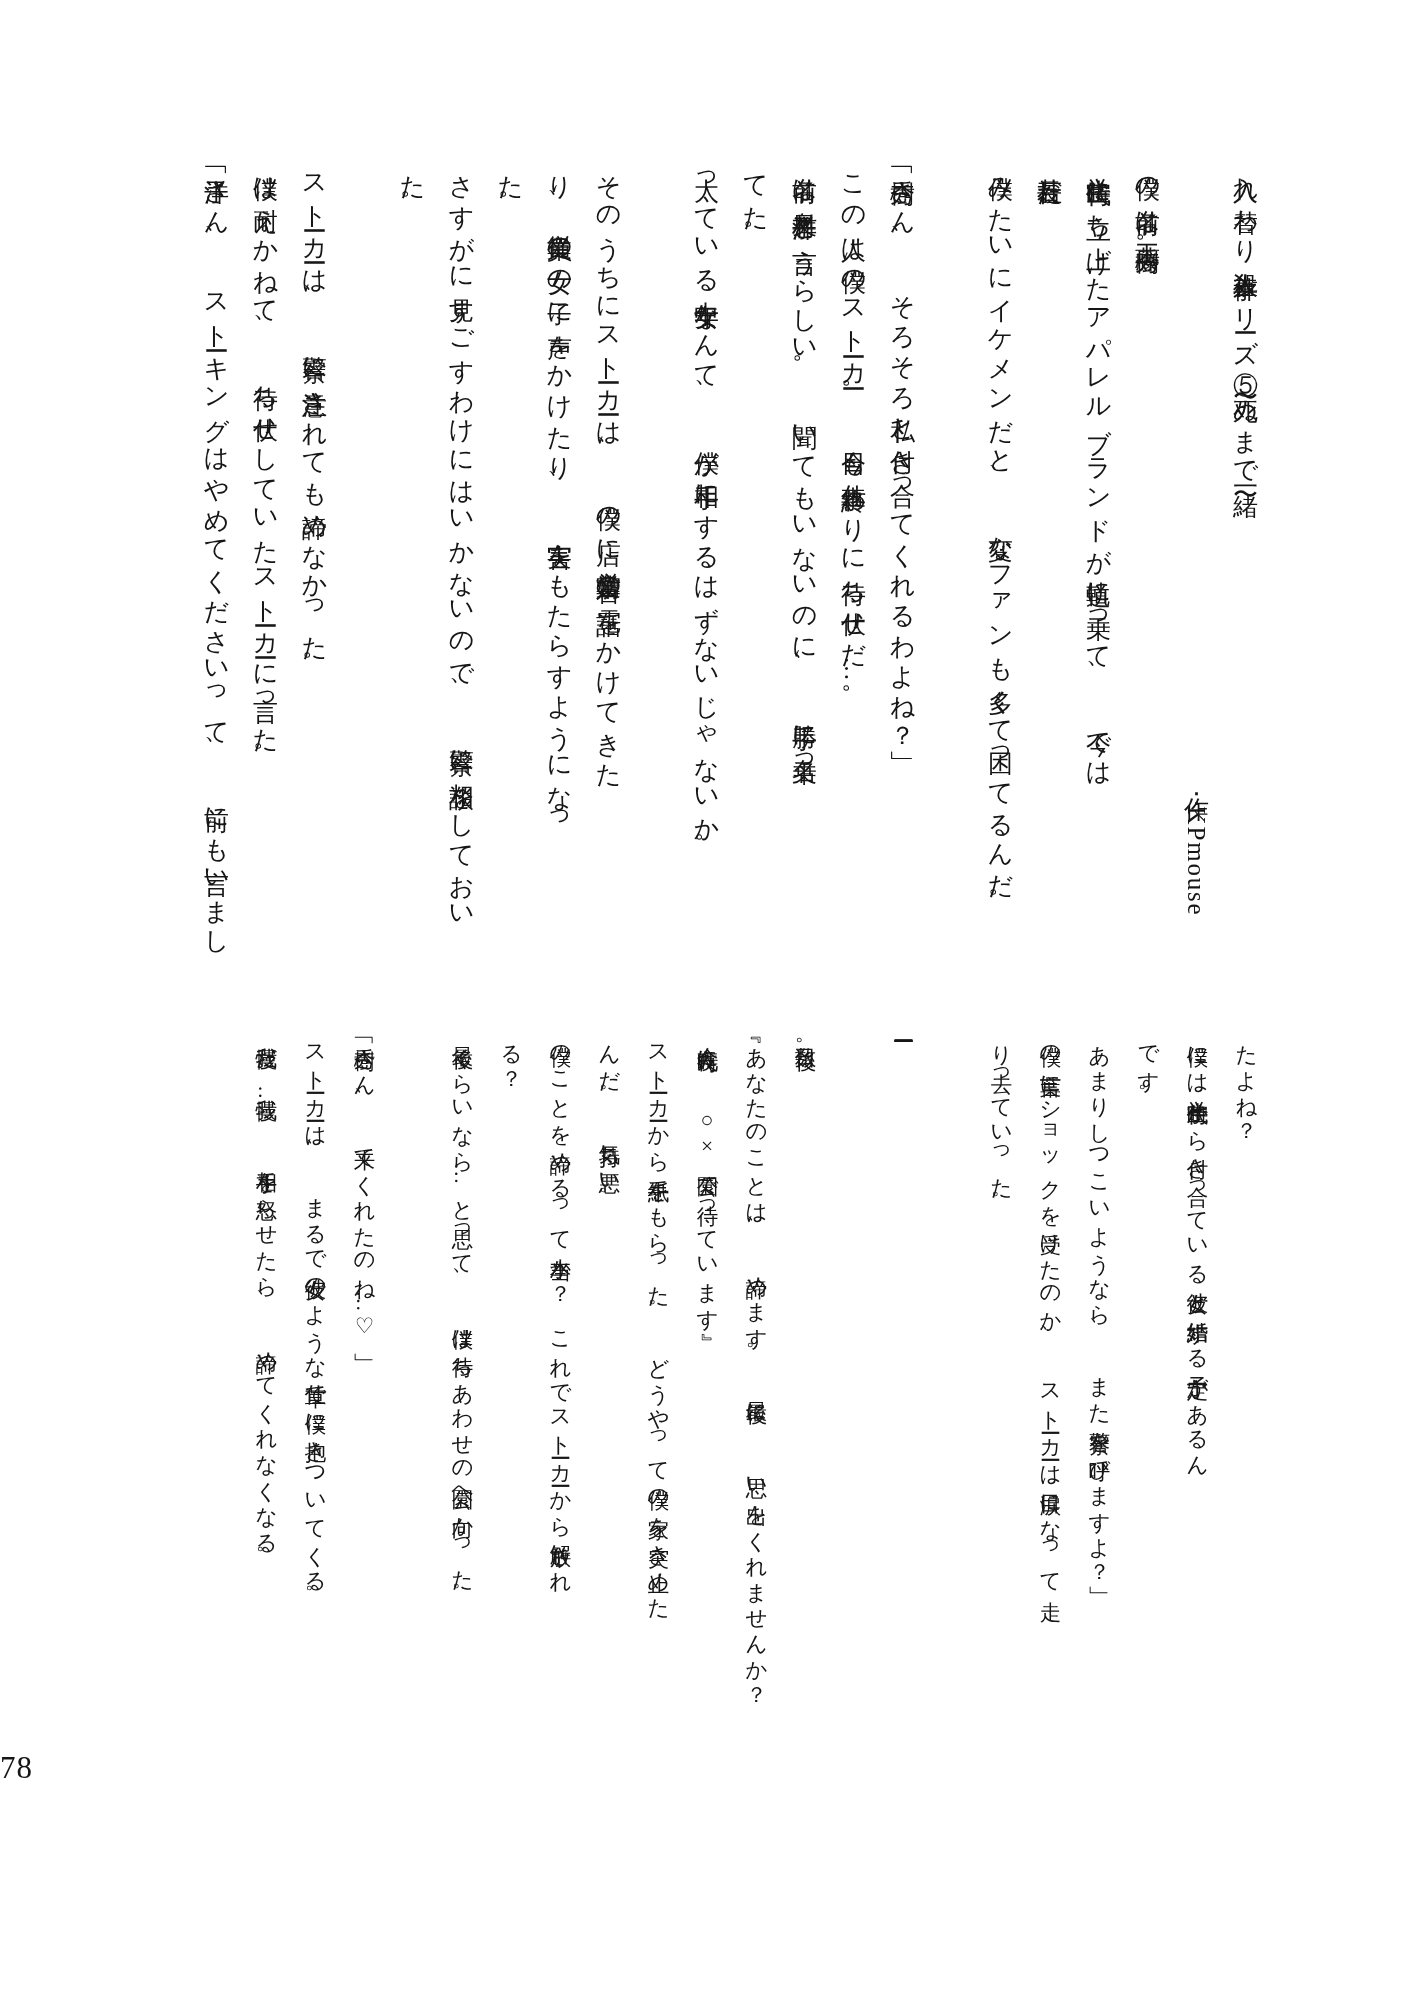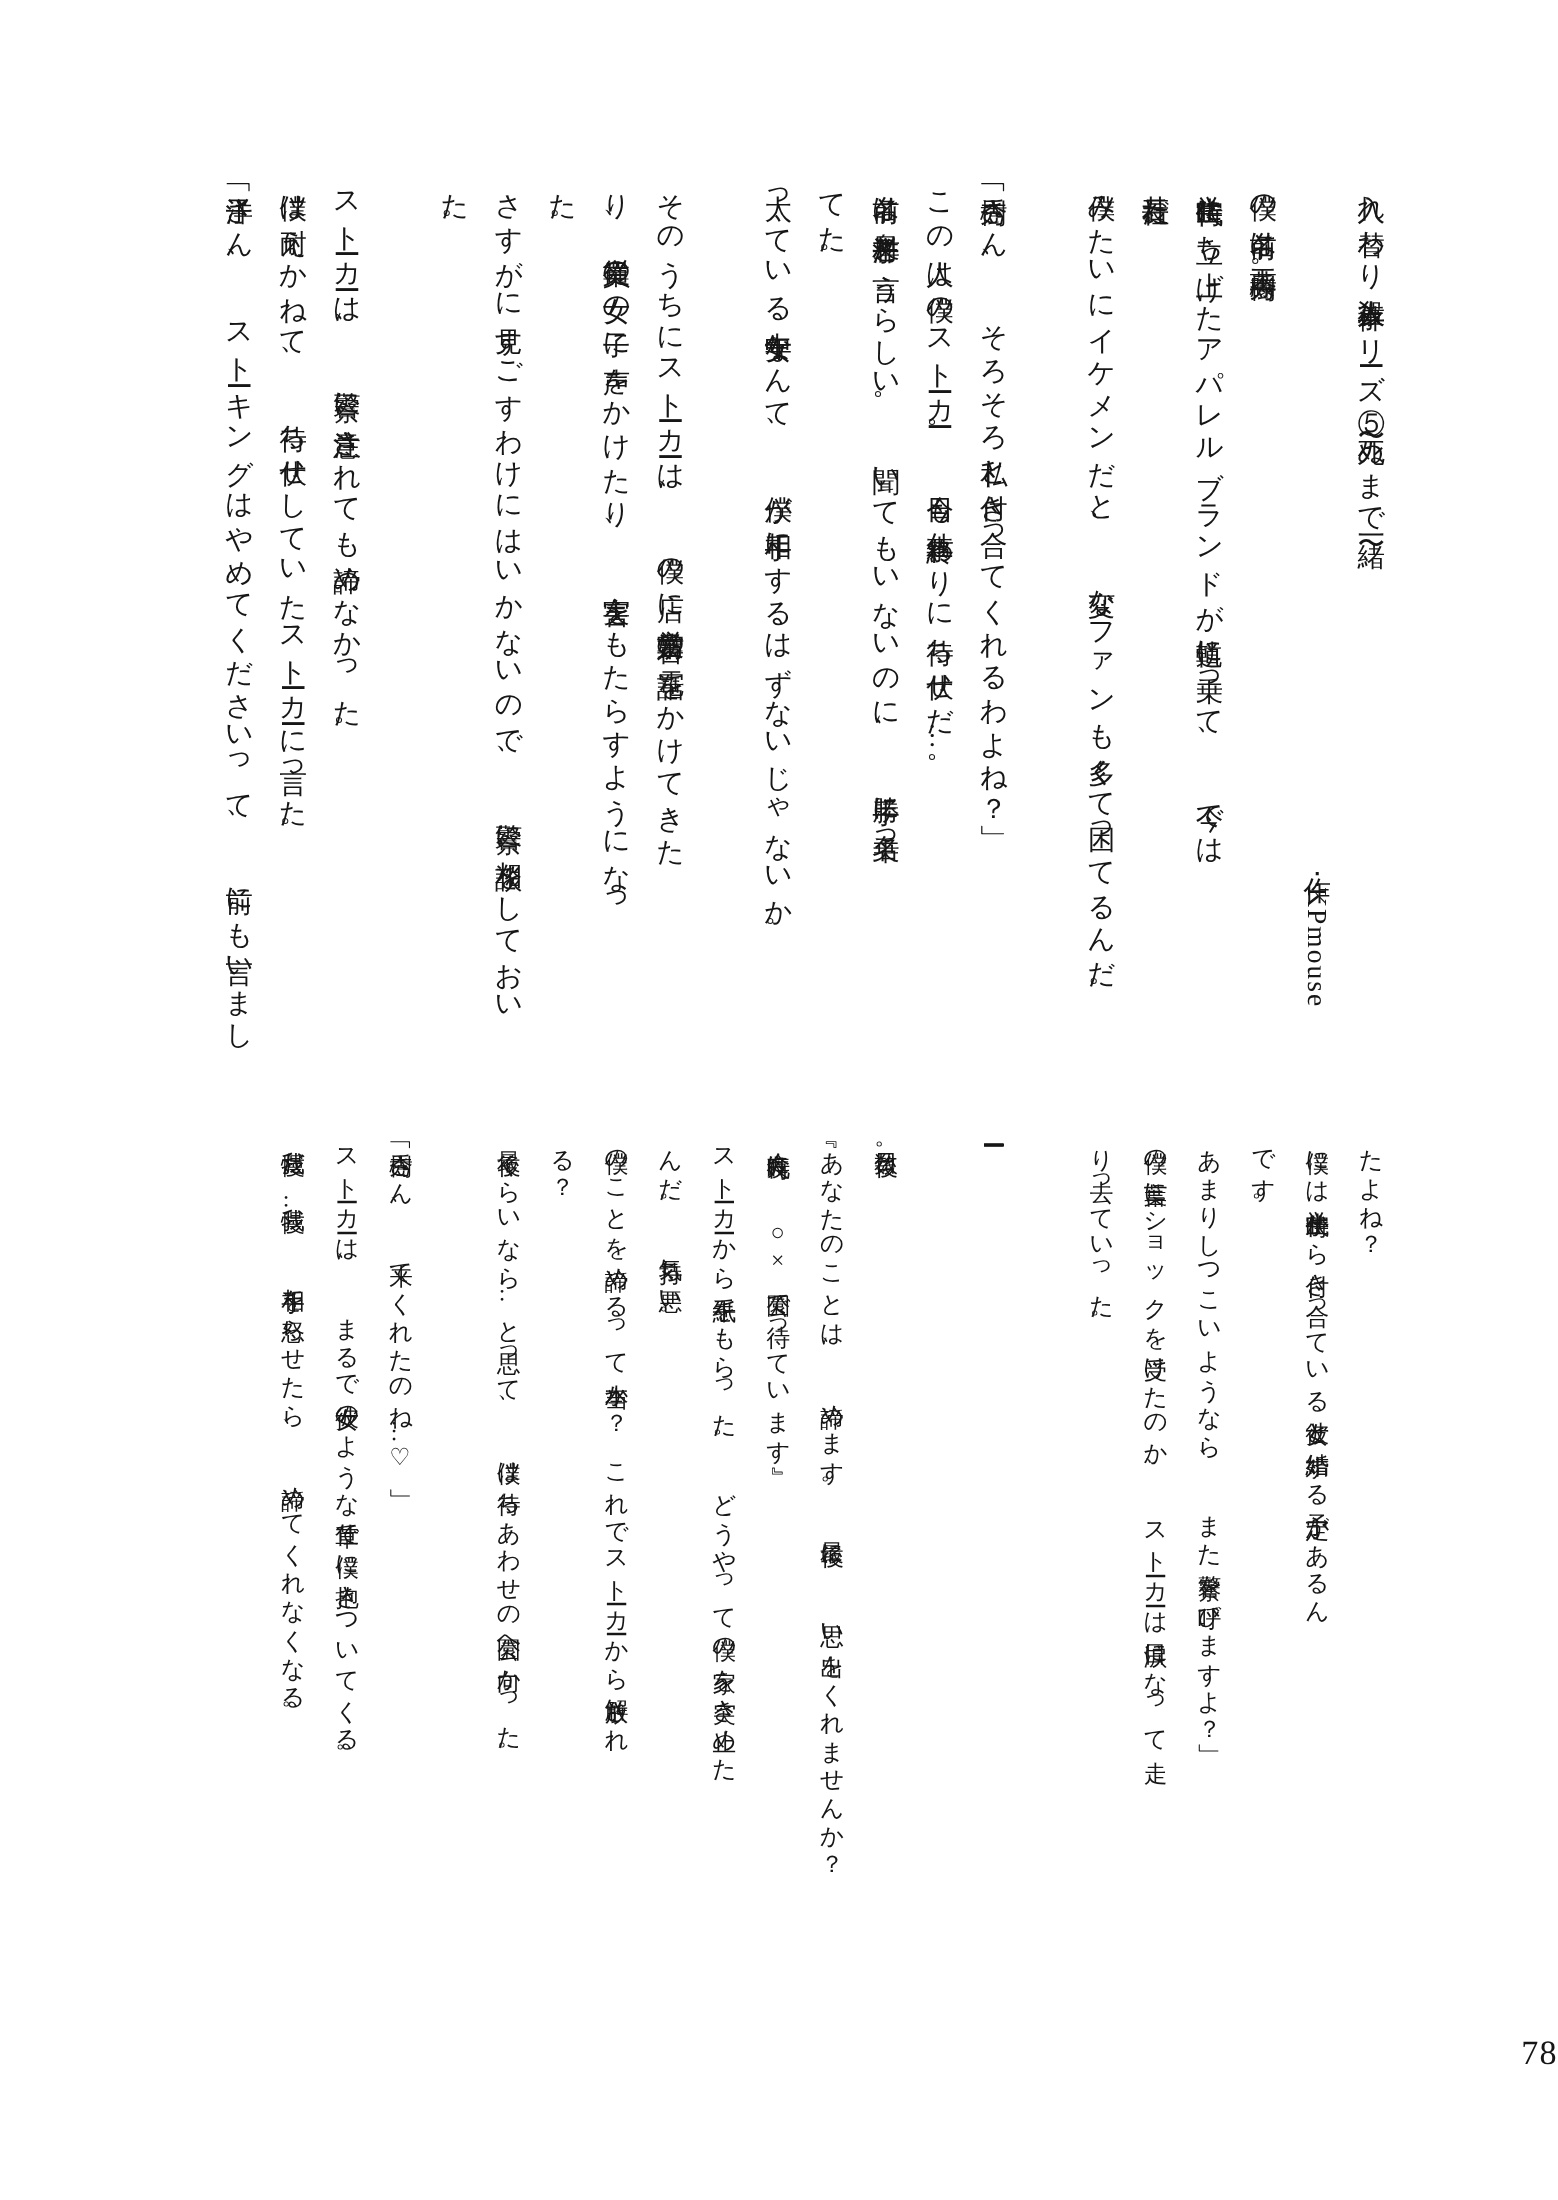--- a/index.html
+++ b/index.html
@@ -47,24 +47,24 @@
     width: 49px;
   }
   .band p.col.author {
     padding-inline-start: 620px;  
   }
   .band p.col.divider {
     letter-spacing: 0;
   }
   .page-number {
     position: absolute;
-    top: 1848px;
+    top: 1750px;
     left: 0;
     width: 100%;
-    text-align: right;
+    text-align: left;
     font-size: 31px;
     letter-spacing: 1px;
   }
 </style>
 </head>
 <body>
 
 <div class="page">
   <section class="band band-top" id="band-top">
       <p class="col title">入れ替わり殺人事件シリーズ⑤〜死ぬまで一緒〜</p>

